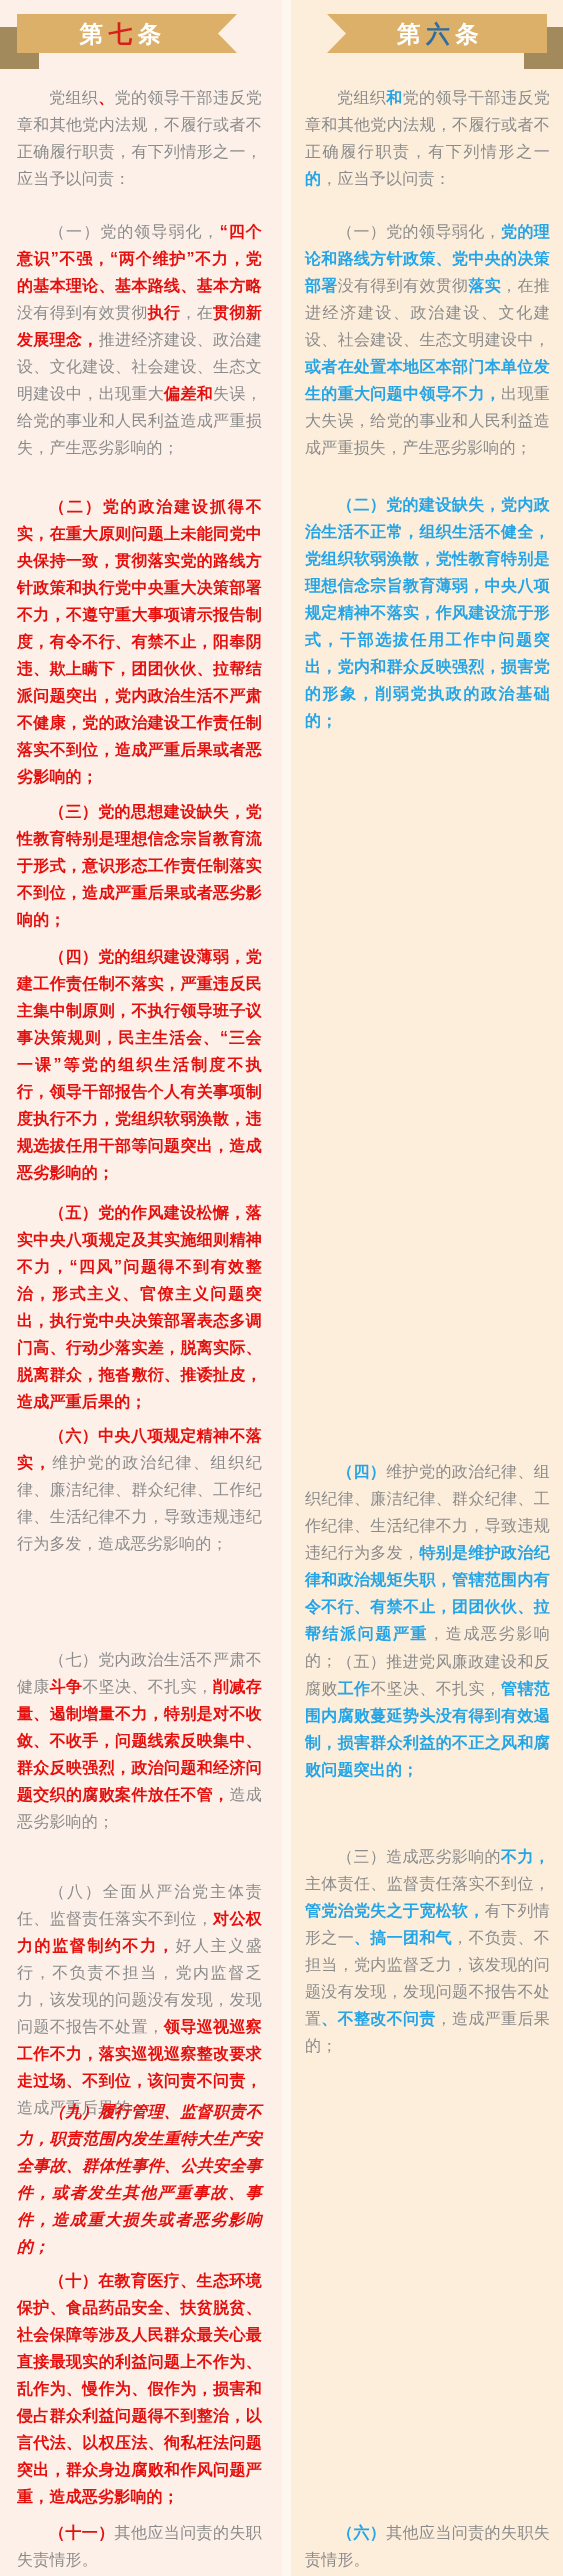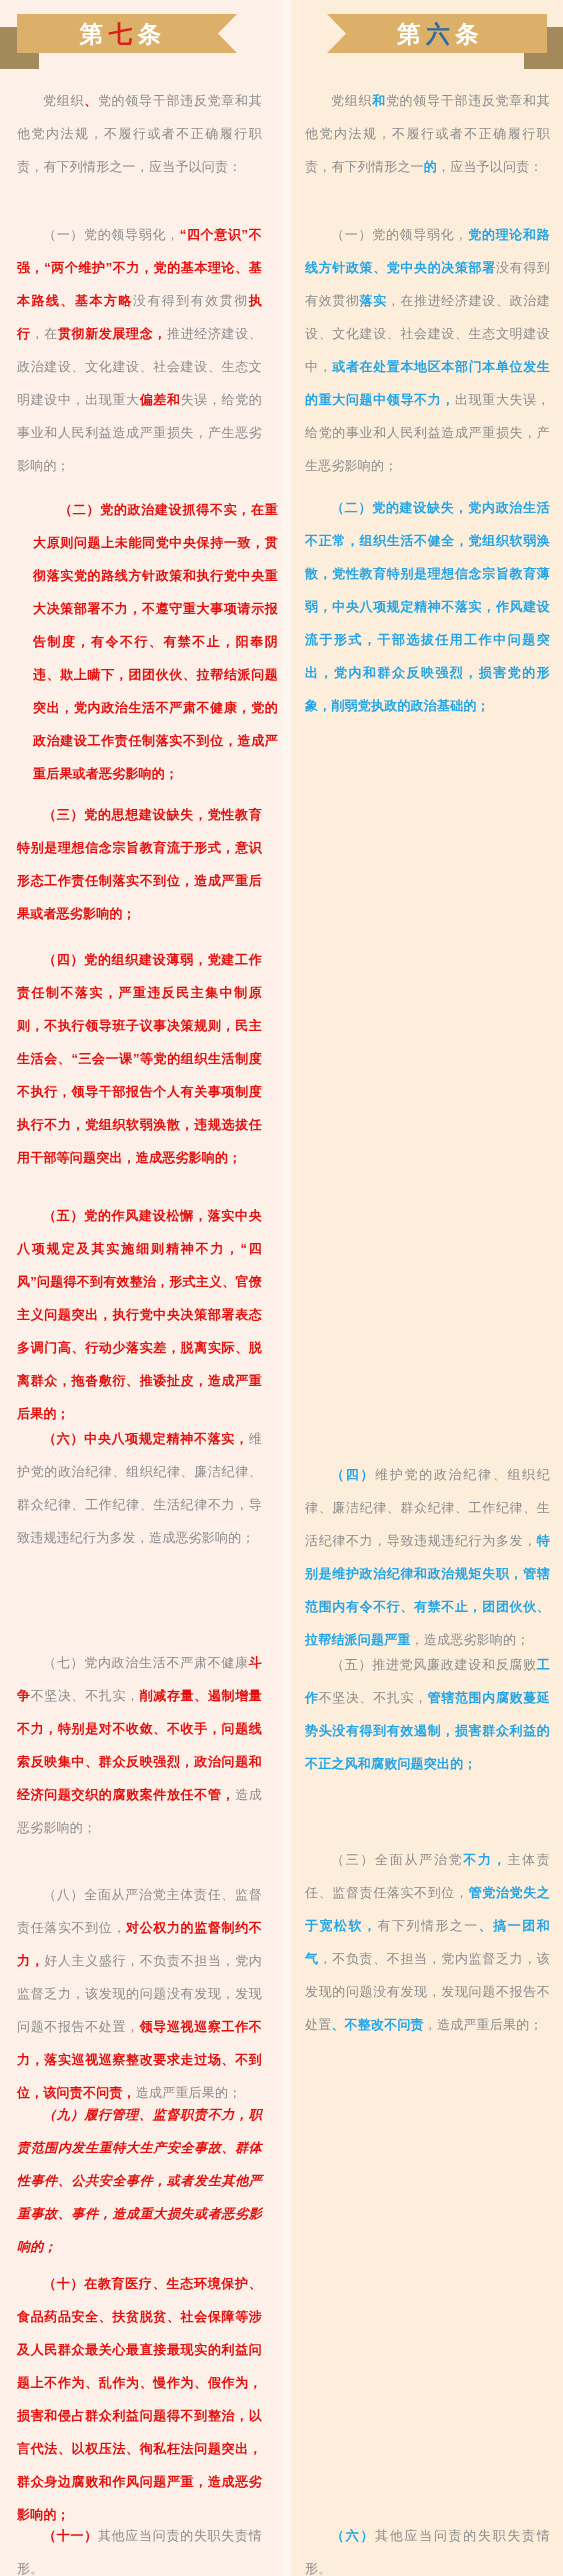--- a/index.html
+++ b/index.html
@@ -8,21 +8,21 @@
     --left-accent:#e5100e; --right-accent:#25a5e6;
     --banner-left-accent:#d8201a; --banner-right-accent:#2e6da0;
     --banner-white:#ffffff;
   }
   html,body{margin:0;padding:0;}
   body{font-family:"Liberation Sans",sans-serif;}
   .page{position:relative;width:563px;height:2576px;background:var(--page-bg);overflow:hidden;}
   .col{position:absolute;top:0;height:2576px;}
   .col-left{left:0;width:282px;background:var(--left-bg);}
   .col-right{left:291px;width:272px;background:var(--right-bg);}
-  .para{position:absolute;margin:0;width:245px;font-size:13px;line-height:33px;
+  .para{position:absolute;margin:0;width:245px;font-size:16px;line-height:27px;
         text-align:justify;text-indent:2em;color:var(--gray);letter-spacing:0.2px;}
   .col-left .para{left:17px;}
   .col-right .para{left:14px;}
   .run{font-weight:400;}
   .col-left .run.h{color:var(--left-accent);font-weight:700;}
   .col-right .run.h{color:var(--right-accent);font-weight:700;}
   .fold{position:absolute;top:27px;width:39px;height:42px;background:var(--fold);z-index:1;}
   .fold-left{left:0;}
   .fold-right{left:233px;}
   .band{position:absolute;top:14px;height:39px;width:220px;background:var(--gold);z-index:2;
@@ -41,21 +41,21 @@
   <div class="col col-left">
     <div class="fold fold-left"></div>
     <div class="band band-left">
       <span>第</span>
         <span class="hl">七</span>
         <span>条</span>
     </div>
     <div id="left-blocks">
         <p class="para" style="top: 84px;"><span class="run">党组织</span><span class="run h">、</span><span class="run">党的领导干部违反党章和其他党内法规，不履行或者不正确履行职责，有下列情形之一，应当予以问责：</span></p>
         <p class="para" style="top: 218px;"><span class="run">（一）党的领导弱化，</span><span class="run h">“四个意识”不强，“两个维护”不力，党的基本理论、基本路线、基本方略</span><span class="run">没有得到有效贯彻</span><span class="run h">执行</span><span class="run">，在</span><span class="run h">贯彻新发展理念，</span><span class="run">推进经济建设、政治建设、文化建设、社会建设、生态文明建设中，出现重大</span><span class="run h">偏差和</span><span class="run">失误，给党的事业和人民利益造成严重损失，产生恶劣影响的；</span></p>
-        <p class="para" style="top: 493px; margin-left: 16px;"><span class="run h">（二）党的政治建设抓得不实，在重大原则问题上未能同党中央保持一致，贯彻落实党的路线方针政策和执行党中央重大决策部署不力，不遵守重大事项请示报告制度，有令不行、有禁不止，阳奉阴违、欺上瞒下，团团伙伙、拉帮结派问题突出，党内政治生活不严肃不健康，党的政治建设工作责任制落实不到位，造成严重后果或者恶劣影响的；</span></p>
+        <p class="para" style="top: 493px;"><span class="run h">（二）党的政治建设抓得不实，在重大原则问题上未能同党中央保持一致，贯彻落实党的路线方针政策和执行党中央重大决策部署不力，不遵守重大事项请示报告制度，有令不行、有禁不止，阳奉阴违、欺上瞒下，团团伙伙、拉帮结派问题突出，党内政治生活不严肃不健康，党的政治建设工作责任制落实不到位，造成严重后果或者恶劣影响的；</span></p>
         <p class="para" style="top: 798px;"><span class="run h">（三）党的思想建设缺失，党性教育特别是理想信念宗旨教育流于形式，意识形态工作责任制落实不到位，造成严重后果或者恶劣影响的；</span></p>
         <p class="para" style="top: 943px;"><span class="run h">（四）党的组织建设薄弱，党建工作责任制不落实，严重违反民主集中制原则，不执行领导班子议事决策规则，民主生活会、“三会一课”等党的组织生活制度不执行，领导干部报告个人有关事项制度执行不力，党组织软弱涣散，违规选拔任用干部等问题突出，造成恶劣影响的；</span></p>
         <p class="para" style="top: 1199px;"><span class="run h">（五）党的作风建设松懈，落实中央八项规定及其实施细则精神不力，“四风”问题得不到有效整治，形式主义、官僚主义问题突出，执行党中央决策部署表态多调门高、行动少落实差，脱离实际、脱离群众，拖沓敷衍、推诿扯皮，造成严重后果的；</span></p>
         <p class="para" style="top: 1422px;"><span class="run h">（六）中央八项规定精神不落实，</span><span class="run">维护党的政治纪律、组织纪律、廉洁纪律、群众纪律、工作纪律、生活纪律不力，导致违规违纪行为多发，造成恶劣影响的；</span></p>
         <p class="para" style="top: 1646px;"><span class="run">（七）党内政治生活不严肃不健康</span><span class="run h">斗争</span><span class="run">不坚决、不扎实，</span><span class="run h">削减存量、遏制增量不力，特别是对不收敛、不收手，问题线索反映集中、群众反映强烈，政治问题和经济问题交织的腐败案件放任不管，</span><span class="run">造成恶劣影响的；</span></p>
         <p class="para" style="top: 1878px;"><span class="run">（八）全面从严治党主体责任、监督责任落实不到位，</span><span class="run h">对公权力的监督制约不力，</span><span class="run">好人主义盛行，不负责不担当，党内监督乏力，该发现的问题没有发现，发现问题不报告不处置，</span><span class="run h">领导巡视巡察工作不力，落实巡视巡察整改要求走过场、不到位，该问责不问责，</span><span class="run">造成严重后果的；</span></p>
         <p class="para" style="top: 2098px; font-style: italic;"><span class="run h">（九）履行管理、监督职责不力，职责范围内发生重特大生产安全事故、群体性事件、公共安全事件，或者发生其他严重事故、事件，造成重大损失或者恶劣影响的；</span></p>
         <p class="para" style="top: 2267px;"><span class="run h">（十）在教育医疗、生态环境保护、食品药品安全、扶贫脱贫、社会保障等涉及人民群众最关心最直接最现实的利益问题上不作为、乱作为、慢作为、假作为，损害和侵占群众利益问题得不到整治，以言代法、以权压法、徇私枉法问题突出，群众身边腐败和作风问题严重，造成恶劣影响的；</span></p>
         <p class="para" style="top: 2519px;"><span class="run h">（十一）</span><span class="run">其他应当问责的失职失责情形。</span></p>
       </div>
@@ -67,19 +67,19 @@
       <span>第</span>
         <span class="hl">六</span>
         <span>条</span>
     </div>
     <div id="right-blocks">
         <p class="para" style="top: 84px;"><span class="run">党组织</span><span class="run h">和</span><span class="run">党的领导干部违反党章和其他党内法规，不履行或者不正确履行职责，有下列情形之一</span><span class="run h">的</span><span class="run">，应当予以问责：</span></p>
         <p class="para" style="top: 218px;"><span class="run">（一）党的领导弱化，</span><span class="run h">党的理论和路线方针政策、党中央的决策部署</span><span class="run">没有得到有效贯彻</span><span class="run h">落实</span><span class="run">，在推进经济建设、政治建设、文化建设、社会建设、生态文明建设中，</span><span class="run h">或者在处置本地区本部门本单位发生的重大问题中领导不力，</span><span class="run">出现重大失误，给党的事业和人民利益造成严重损失，产生恶劣影响的；</span></p>
         <p class="para" style="top: 491px;"><span class="run h">（二）党的建设缺失，党内政治生活不正常，组织生活不健全，党组织软弱涣散，党性教育特别是理想信念宗旨教育薄弱，中央八项规定精神不落实，作风建设流于形式，干部选拔任用工作中问题突出，党内和群众反映强烈，损害党的形象，削弱党执政的政治基础的；</span></p>
         <p class="para" style="top: 1418px; margin-top: 40px;"><span class="run h">（四）</span><span class="run">维护党的政治纪律、组织纪律、廉洁纪律、群众纪律、工作纪律、生活纪律不力，导致违规违纪行为多发，</span><span class="run h">特别是维护政治纪律和政治规矩失职，管辖范围内有令不行、有禁不止，团团伙伙、拉帮结派问题严重</span><span class="run">，造成恶劣影响的；</span></p>
         <p class="para" style="top: 1648px;"><span class="run">（五）推进党风廉政建设和反腐败</span><span class="run h">工作</span><span class="run">不坚决、不扎实，</span><span class="run h">管辖范围内腐败蔓延势头没有得到有效遏制，损害群众利益的不正之风和腐败问题突出的；</span></p>
-        <p class="para" style="top: 1843px;"><span class="run">（三）全面从严治党</span><span class="run h">不力，</span><span class="run">主体责任、监督责任落实不到位，</span><span class="run h">管党治党失之于宽松软，</span><span class="run">有下列情形之一</span><span class="run h">、搞一团和气</span><span class="run">，不负责、不担当，党内监督乏力，该发现的问题没有发现，发现问题不报告不处置</span><span class="run h">、不整改不问责</span><span class="run">，造成严重后果的；</span></p>
+        <p class="para" style="top: 1843px;"><span class="run">（三）造成恶劣影响的</span><span class="run h">不力，</span><span class="run">主体责任、监督责任落实不到位，</span><span class="run h">管党治党失之于宽松软，</span><span class="run">有下列情形之一</span><span class="run h">、搞一团和气</span><span class="run">，不负责、不担当，党内监督乏力，该发现的问题没有发现，发现问题不报告不处置</span><span class="run h">、不整改不问责</span><span class="run">，造成严重后果的；</span></p>
         <p class="para" style="top: 2519px;"><span class="run h">（六）</span><span class="run">其他应当问责的失职失责情形。</span></p>
       </div>
   </div>
 
 </div>
 
 
 </body></html>

